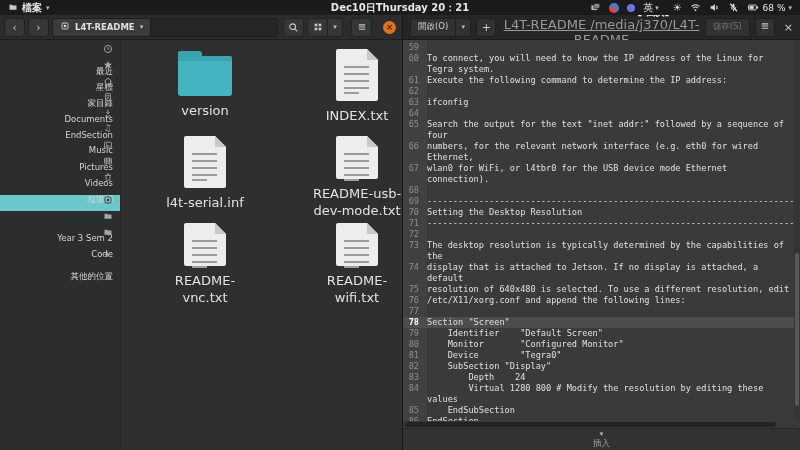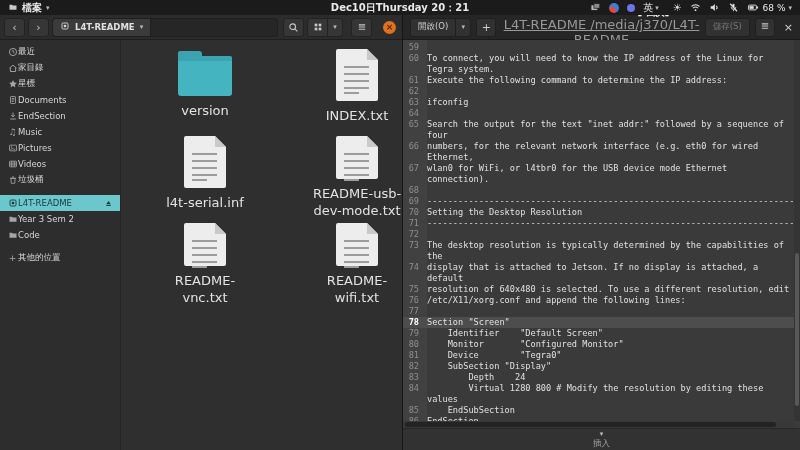--- a/index.html
+++ b/index.html
@@ -44,21 +44,21 @@
   #view-split .tb-btn:first-child { border-radius:3px 0 0 3px; }
   #view-split .tb-btn:last-child { border-radius:0 3px 3px 0; border-left:0; min-width:15px; }
   #menu-btn { margin-left:5px; }
   #files-close { margin-left:8px; margin-right:2px; width:13px; height:13px; border-radius:50%;
     background:#e0711f; color:#56280a; font-size:9px; font-weight:bold; display:flex; align-items:center;
     justify-content:center; line-height:1; }
 
   #files-body { flex:1; display:flex; overflow:hidden; }
   #sidebar { width:121px; min-width:121px; background:#2d2d2d; border-right:1px solid #232323;
     padding-top:4px; font-size:8.5px; color:#d6d6d6; }
-  .side-item { height:16px; display:flex; align-items:center; gap:0; padding:0 7px; }
+  .side-item { height:16px; display:flex; align-items:flex-end; gap:12px; padding:0 7px;flex-direction:column; }
   .side-item.gap { margin-top:7px; }
   .side-item.selected { background:#6cc7cd; color:#17393b; }
   .s-icon { width:11px; display:flex; justify-content:center; color:#a6a6a6; }
   .side-item.selected .s-icon { color:#17393b; }
   .s-icon .glyph { font-size:9px; line-height:1; }
   .s-label { white-space:nowrap; }
   .s-eject { margin-left:auto; color:#17393b; display:flex; }
 
   #content { flex:1; background:#2f2f2f; padding:6px 0 0 8px;
     display:grid; grid-template-columns:152px 152px; align-content:start; justify-items:center; }
@@ -232,33 +232,33 @@
             <span class="s-icon">
               <svg width="10" height="10" viewBox="0 0 12 12" fill="none" stroke="currentColor" stroke-width="1.1">
                 <circle cx="6" cy="6" r="4.3"></circle>
                 <path d="M6 3.6V6l1.7 1"></path>
               </svg>
             </span>
             <span class="s-label">最近</span>
           </div>
           <div class="side-item">
             <span class="s-icon">
+              <svg width="10" height="10" viewBox="0 0 12 12" fill="currentColor">
+                <path d="M6 1.3l1.4 2.9 3.2.4-2.3 2.2.5 3.2L6 8.5 3.2 10l.5-3.2L1.4 4.6l3.2-.4z"></path>
+              </svg>
+            </span>
+            <span class="s-label">星標</span>
+          </div>
+          <div class="side-item">
+            <span class="s-icon">
               <svg width="10" height="10" viewBox="0 0 12 12" fill="none" stroke="currentColor" stroke-width="1.1">
                 <path d="M1.8 6.2 6 2.6l4.2 3.6M2.9 5.6v4.6h6.2V5.6"></path>
               </svg>
             </span>
             <span class="s-label">家目錄</span>
-          </div>
-          <div class="side-item">
-            <span class="s-icon">
-              <svg width="10" height="10" viewBox="0 0 12 12" fill="currentColor">
-                <path d="M6 1.3l1.4 2.9 3.2.4-2.3 2.2.5 3.2L6 8.5 3.2 10l.5-3.2L1.4 4.6l3.2-.4z"></path>
-              </svg>
-            </span>
-            <span class="s-label">星標</span>
           </div>
           <div class="side-item">
             <span class="s-icon">
               <svg width="10" height="10" viewBox="0 0 12 12" fill="none" stroke="currentColor" stroke-width="1">
                 <rect x="3" y="1.8" width="6" height="8.4" rx="0.8"></rect>
                 <path d="M4.4 4.2h3.2M4.4 6h3.2M4.4 7.8h2.2"></path>
               </svg>
             </span>
             <span class="s-label">Documents</span>
           </div>

